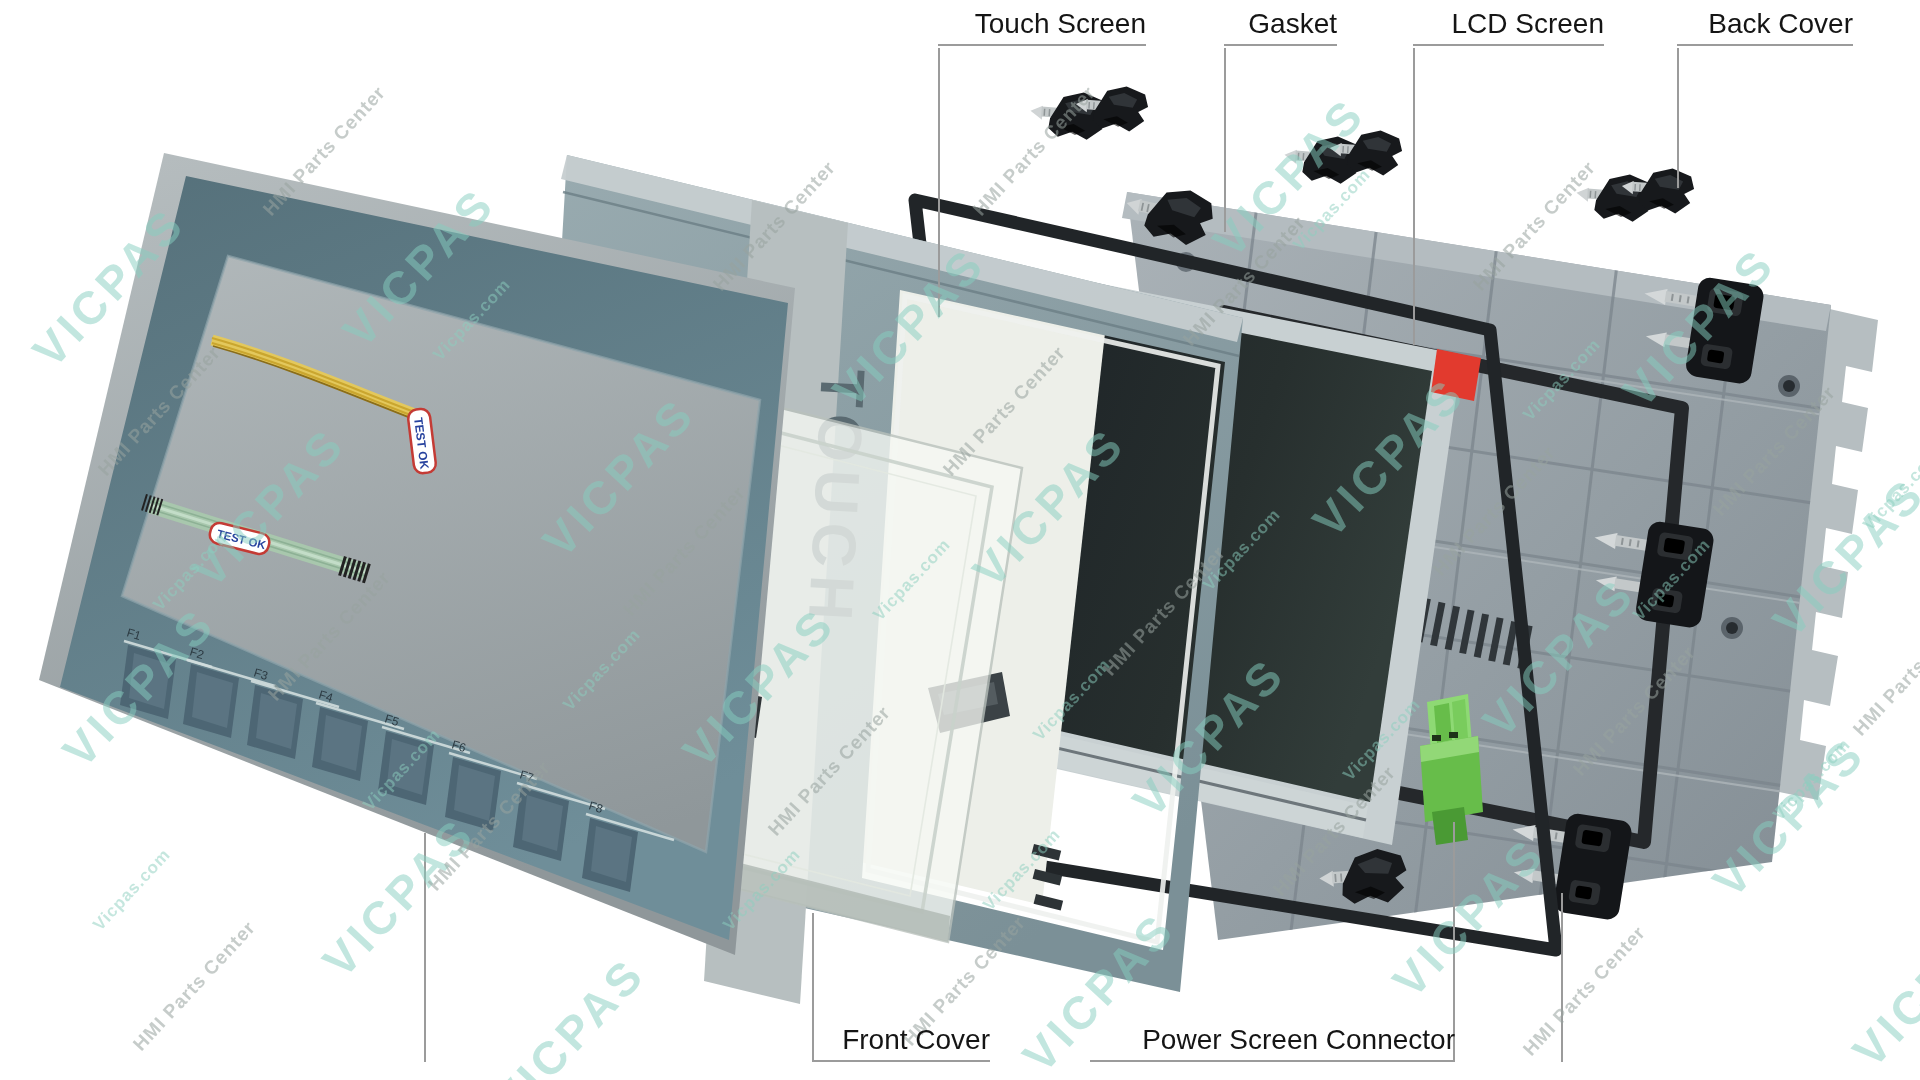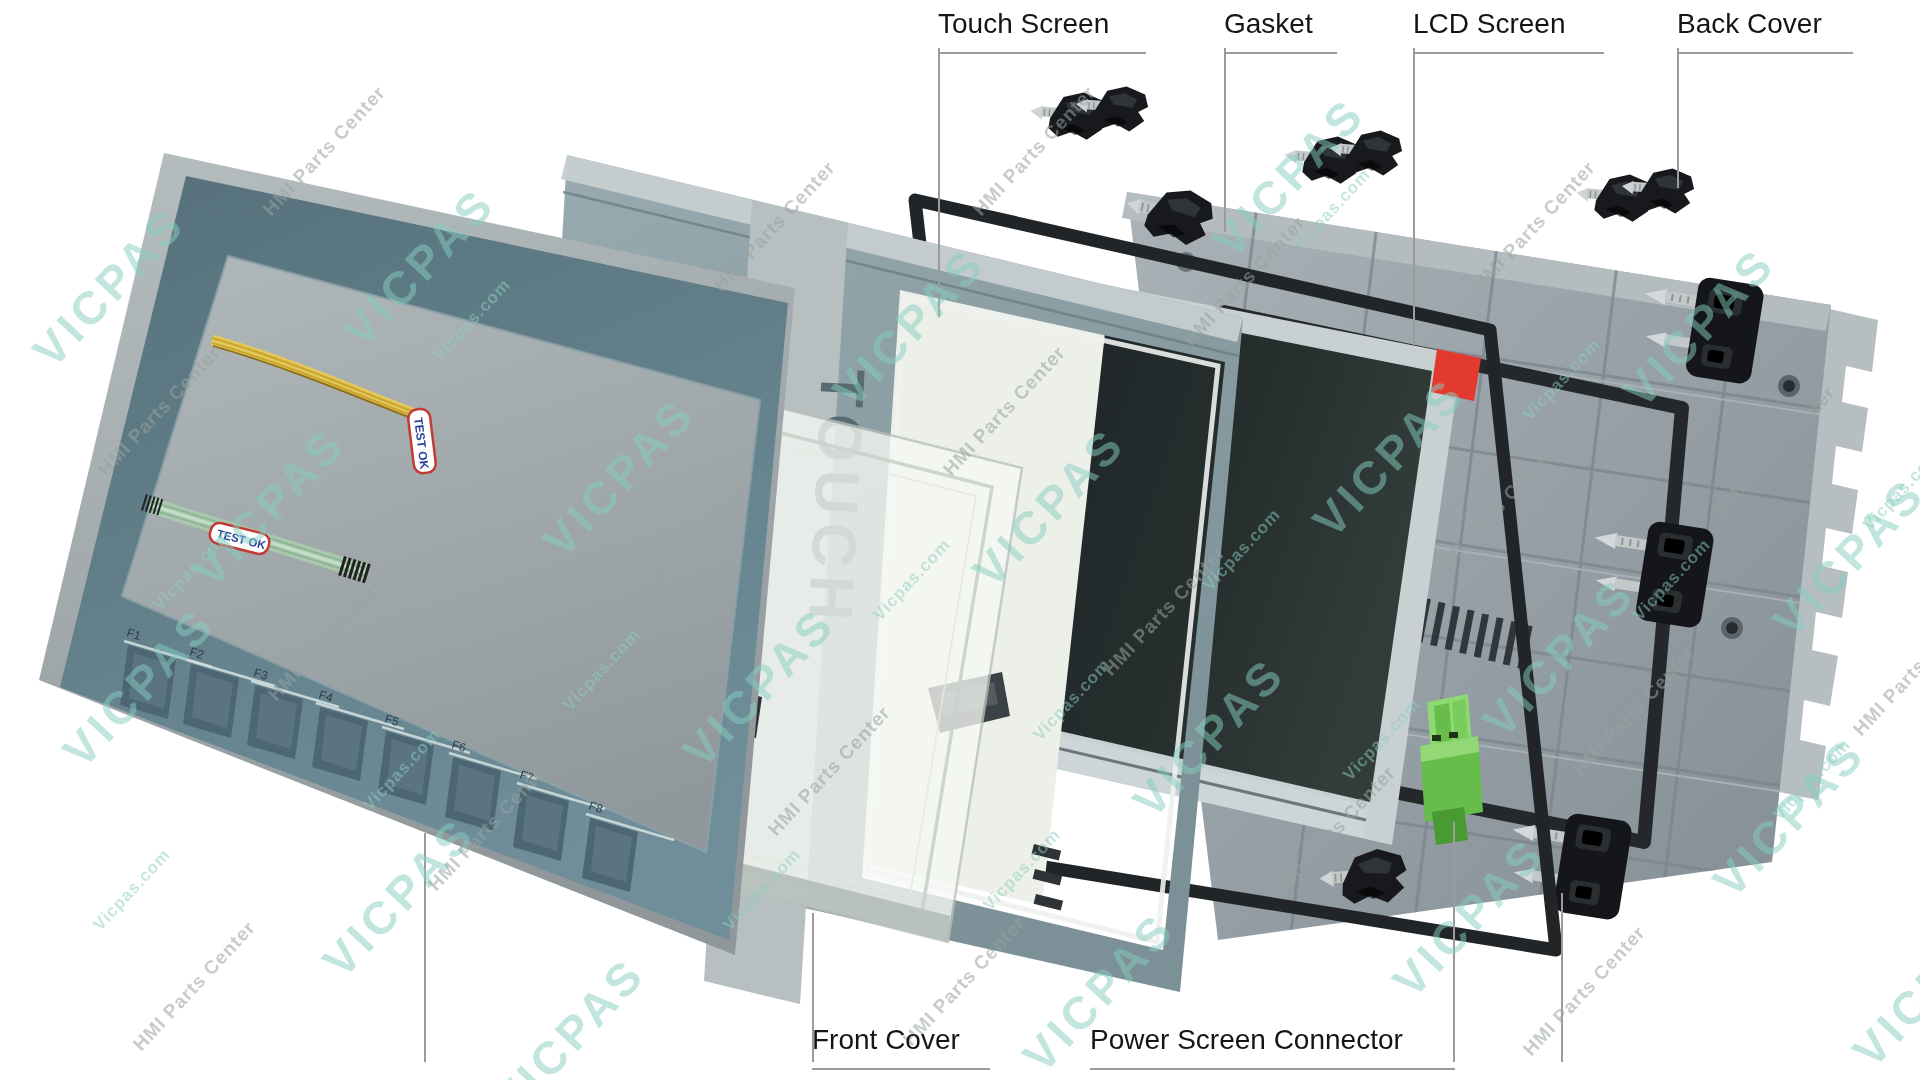--- a/index.html
+++ b/index.html
@@ -6,22 +6,22 @@
   #stage{position:relative;width:1920px;height:1080px;overflow:hidden;background:#fff;
          font-family:"Liberation Sans",sans-serif;}
   #scene{position:absolute;left:0;top:0;z-index:1;}
   #wm-layer{position:absolute;left:0;top:0;width:1920px;height:1080px;z-index:2;pointer-events:none;}
   .wm{position:absolute;transform:rotate(-47deg);font-weight:bold;white-space:nowrap;
       font-family:"Liberation Sans",sans-serif;}
   .wm-big{font-size:46px;letter-spacing:5px;color:#86cfc0;opacity:.5;}
   .wm-mid{font-size:19px;letter-spacing:1px;color:#98a39f;opacity:.55;}
   .wm-sml{font-size:17px;letter-spacing:1px;color:#8ccfbf;opacity:.5;}
   #callouts{position:absolute;left:0;top:0;width:1920px;height:1080px;z-index:3;}
-  .callout{position:absolute;text-align:left;font-size:28px;color:#151515;
-           border-bottom:2px solid #9b9b9b;padding-bottom:12px;letter-spacing:0px;
+  .callout{position:absolute;text-align:right;font-size:28px;color:#151515;
+           border-bottom:2px solid #9b9b9b;padding-bottom:4px;letter-spacing:0px;
            font-family:"Liberation Sans",sans-serif;}
   .callout.top{top:8px;}
   .callout.bot{top:1024px;}
 </style>
 </head>
 <body>
 
 <div id="stage">
 
 <svg id="scene" width="1920" height="1080" viewBox="0 0 1920 1080">

